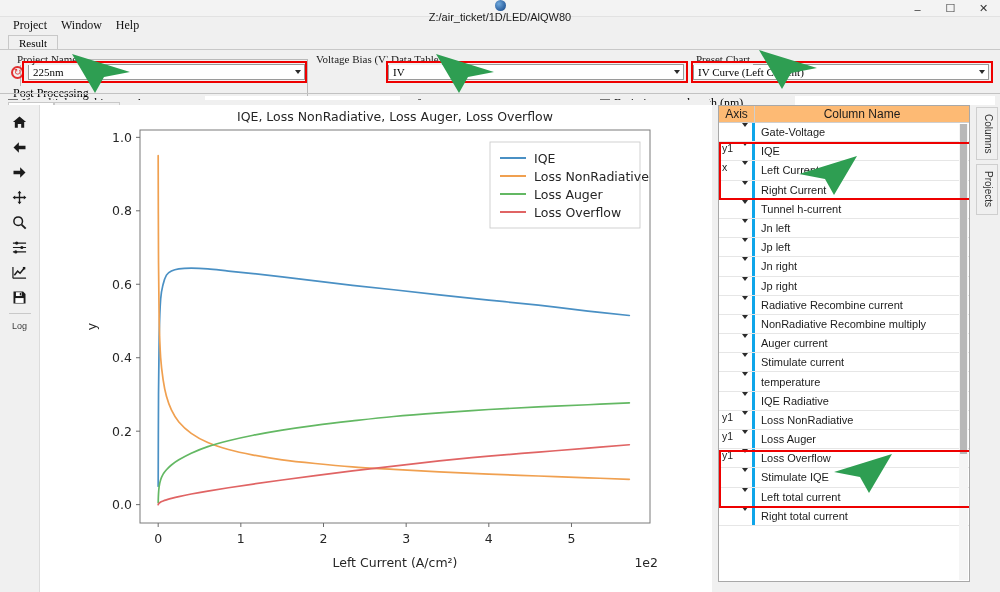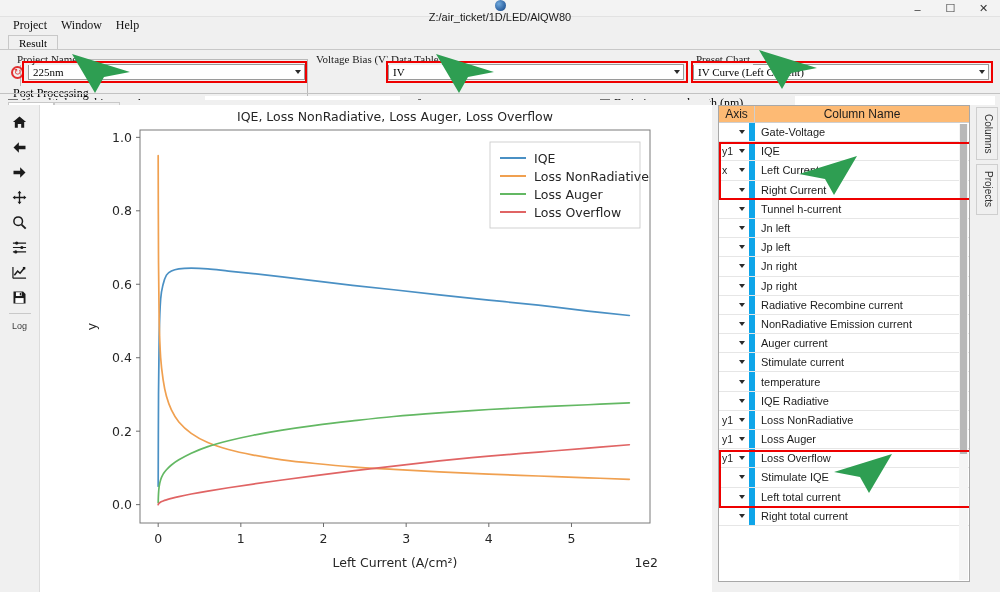--- a/index.html
+++ b/index.html
@@ -120,22 +120,22 @@
     font-family:"Liberation Sans", sans-serif; font-size:12px; color:#1c1c1c;
   }
   .gridhead .c1 { width:36px; border-right:1px solid #cfcfcf; display:flex; align-items:center; justify-content:center;}
   .gridhead .c2 { flex:1; display:flex; align-items:center; justify-content:center; }
   .rows { position:absolute; top:17px; left:0; right:0; bottom:0; }
   .row {
     display:flex; height:19.2px; border-bottom:1px solid #e6e6e6;
     font-family:"Liberation Sans", sans-serif; font-size:11px; color:#1c1c1c; align-items:center;
   }
   .row .axis {
-    width:36px; border-right:6px solid #0ea5e9; height:100%;
-    display:flex; align-items:center; justify-content:space-between; padding:0 4px 0 3px;
+    width:36px; border-right:3px solid #0ea5e9; height:100%;
+    display:flex; justify-content:space-between; padding:0 4px 0 3px;
   }
   .row .axis .v { font-size:10.5px; }
   .row .axis .dd {
     width:0;height:0; border-left:3px solid transparent; border-right:3px solid transparent;
     border-top:4px solid #2b2b2b;
   }
   .row .nm { padding-left:6px; }
 
   .vscroll {
     position:absolute; right:1px; top:18px; bottom:1px; width:9px; background:#f5f5f5;
@@ -427,21 +427,21 @@
               <span class="v"></span>
               <span class="dd"></span>
             </div>
             <div class="nm">Radiative Recombine current</div>
           </div>
           <div class="row">
             <div class="axis">
               <span class="v"></span>
               <span class="dd"></span>
             </div>
-            <div class="nm">NonRadiative Emission current</div>
+            <div class="nm">NonRadiative Recombine multiply</div>
           </div>
           <div class="row">
             <div class="axis">
               <span class="v"></span>
               <span class="dd"></span>
             </div>
             <div class="nm">Auger current</div>
           </div>
           <div class="row">
             <div class="axis">

